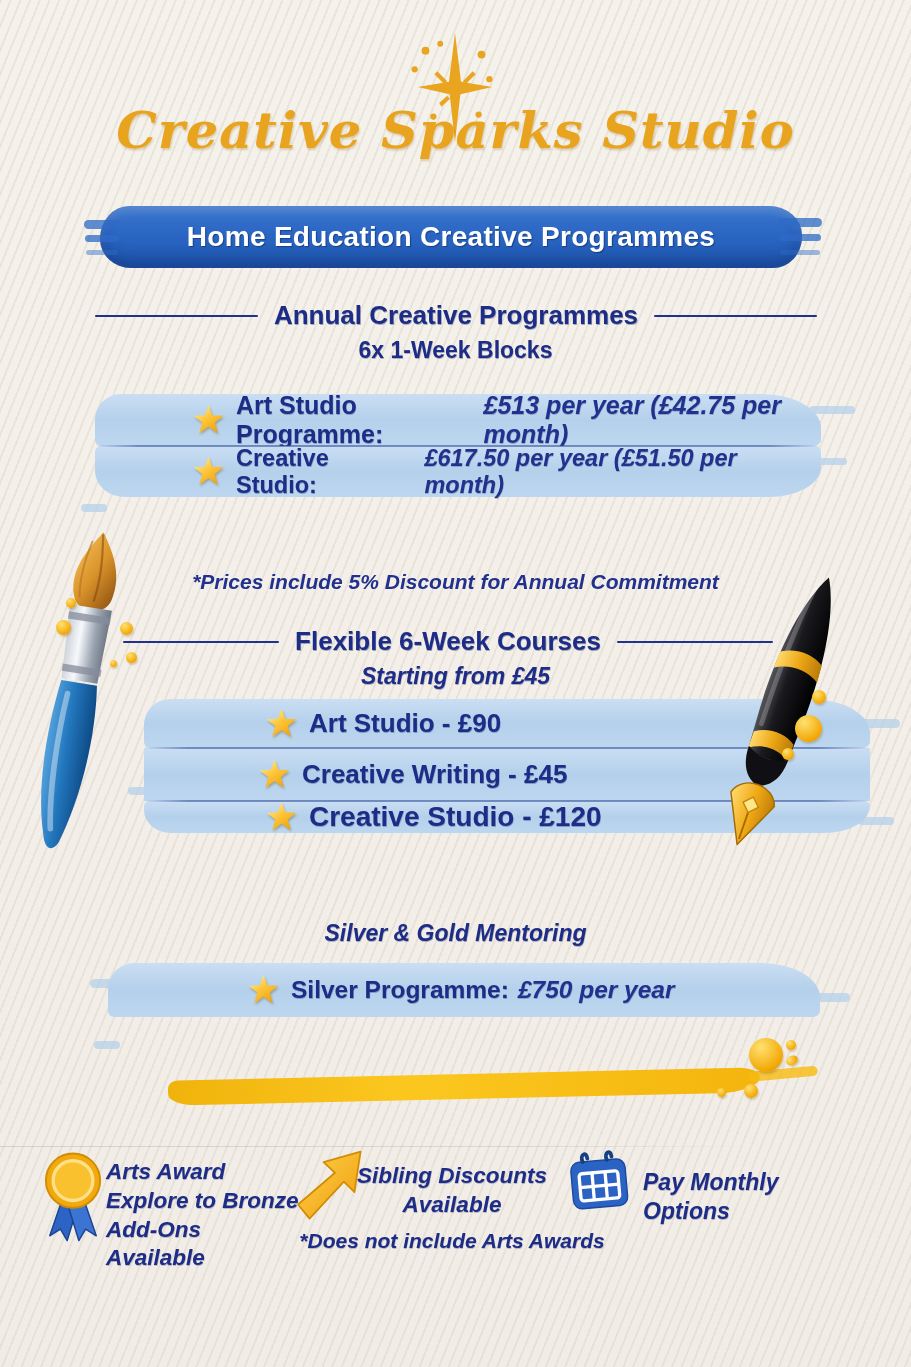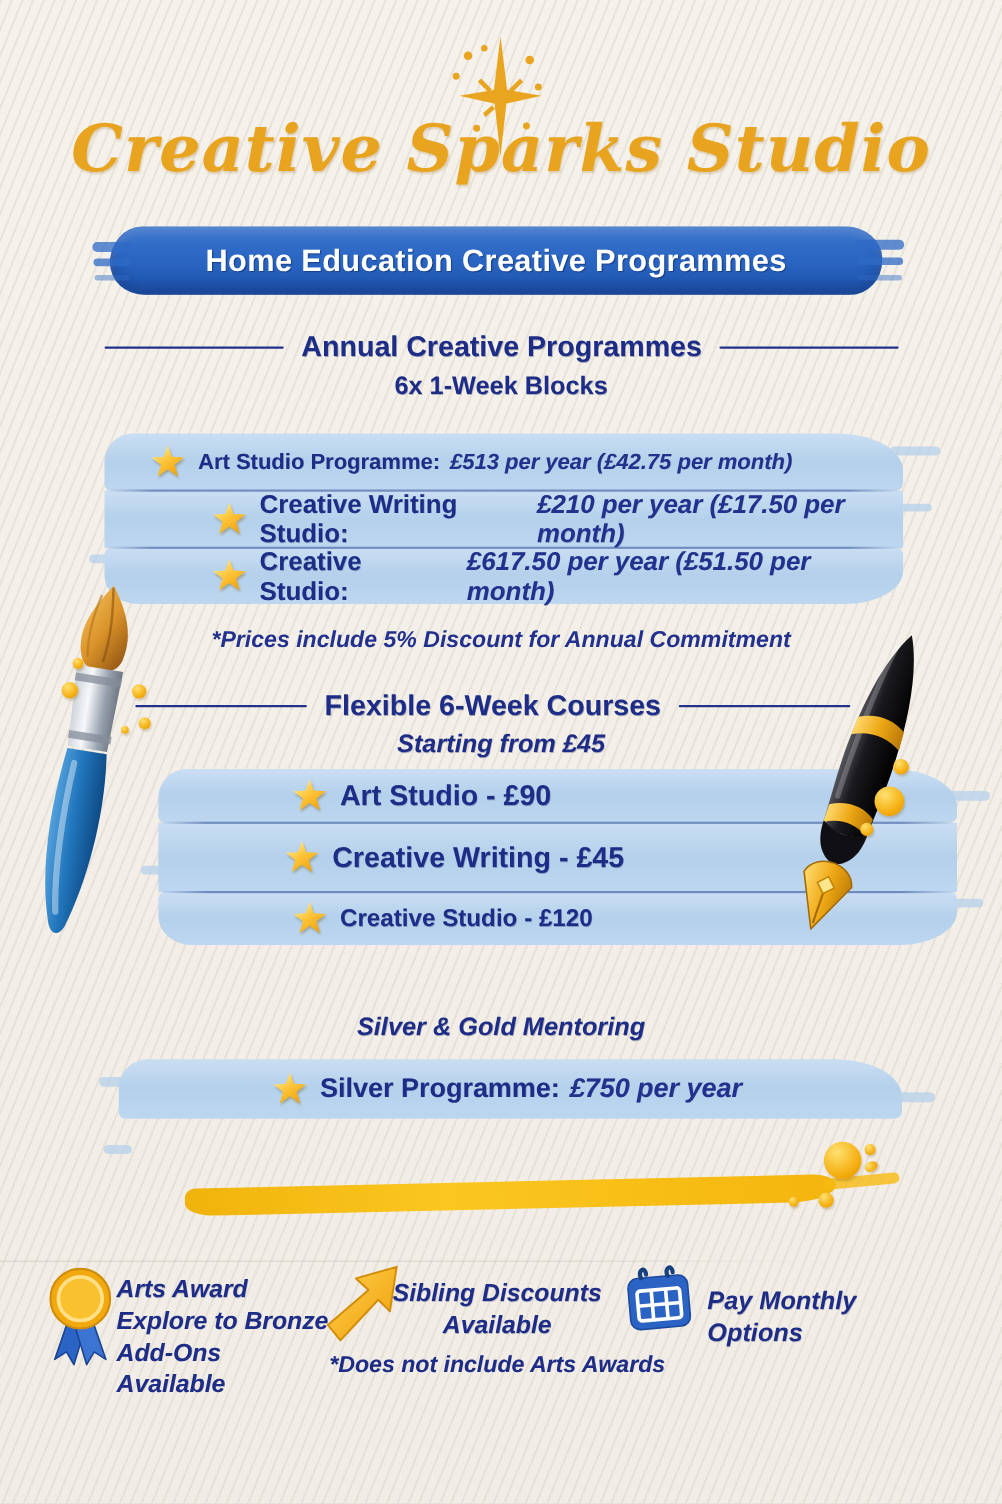--- a/index.html
+++ b/index.html
@@ -9,21 +9,21 @@
     background:
       repeating-linear-gradient(112deg, rgba(214,208,196,.38) 0 2px, rgba(255,255,255,0) 2px 9px),
       linear-gradient(180deg,#f5f2eb 0%,#f3efe8 60%,#f1ede6 100%);
   }
 
   
   .sparkle { position:absolute; left:395px; top:30px; width:120px; height:118px; }
   .title {
     position:absolute; left:0; top:100px; width:911px; text-align:center;
     font-family:"DejaVu Serif", serif; font-style:italic; font-weight:bold;
-    font-size:59px; color:#e8a41f; letter-spacing:1px;
+    font-size:51px; color:#e8a41f; letter-spacing:1px;
     text-shadow:1px 2px 2px rgba(150,95,10,.25);
   }
   .banner {
     position:absolute; left:100px; top:206px; width:702px; height:62px;
     background:linear-gradient(180deg,#3b76cd 0%,#2a66c3 45%,#1f57b0 100%);
     border-radius:30px 34px 30px 32px / 34px 30px 32px 30px;
     box-shadow:inset 0 -8px 14px rgba(15,45,110,.45), inset 0 5px 9px rgba(255,255,255,.18);
     display:flex; align-items:center; justify-content:center;
   }
   .banner::before, .banner::after {
@@ -128,34 +128,26 @@
     <div class="h-line"></div>
     <div class="h-text">Annual Creative Programmes</div>
     <div class="h-line"></div>
   </div>
   <div class="subheading" style="top:337px;">6x 1-Week Blocks</div>
 
   <div class="stroke-group" style="left:95px; top:394px; width:726px;">
     <div class="fray" style="right:-34px; top:12px; width:46px; height:8px;"></div>
     <div class="fray" style="right:-26px; top:64px; width:34px; height:7px;"></div>
     <div class="fray" style="left:-14px; top:110px; width:26px; height:8px;"></div>
-    <div class="stroke-row r-first" style="height:52px; padding-left:42px; font-size:20px;">
+    <div class="stroke-row r-first" style="height:52px; padding-left:98px; font-size:25px;">
       <span class="star-wrap">
           <span class="star"></span>
         </span>
       <span class="item-label">Art Studio Programme:</span>
       <span class="item-price">£513 per year (£42.75 per month)</span>
-    </div>
-    <div class="stroke-row" style="height:52px; padding-left:98px; font-size:23.5px;">
-      <div class="sep-line"></div>
-      <span class="star-wrap">
-          <span class="star"></span>
-        </span>
-      <span class="item-label">Creative Writing Studio:</span>
-      <span class="item-price">£210 per year (£17.50 per month)</span>
     </div>
     <div class="stroke-row r-last" style="height:51px; padding-left:98px; font-size:23.5px;">
       <div class="sep-line"></div>
       <span class="star-wrap">
           <span class="star"></span>
         </span>
       <span class="item-label">Creative Studio:</span>
       <span class="item-price">£617.50 per year (£51.50 per month)</span>
     </div>
   </div>
@@ -172,28 +164,28 @@
   <div class="stroke-group" style="left:96px; top:699px; width:726px;margin-left:48px;">
     <div class="fray" style="right:-30px; top:20px; width:42px; height:9px;"></div>
     <div class="fray" style="left:-16px; top:88px; width:30px; height:8px;"></div>
     <div class="fray" style="right:-24px; top:118px; width:36px; height:8px;"></div>
     <div class="stroke-row r-first" style="height:49px; padding-left:122px; font-size:26px;">
       <span class="star-wrap">
           <span class="star"></span>
         </span>
       <span class="item-label">Art Studio - £90</span>
     </div>
-    <div class="stroke-row" style="height:63px; padding-left:115px; font-size:26px;">
+    <div class="stroke-row" style="height:53px; padding-left:115px; font-size:26px;">
       <div class="sep-line"></div>
       <span class="star-wrap">
           <span class="star"></span>
         </span>
       <span class="item-label">Creative Writing - £45</span>
     </div>
-    <div class="stroke-row r-last" style="height:48px; padding-left:122px; font-size:22px;">
+    <div class="stroke-row r-last" style="height:32px; padding-left:122px; font-size:28px;">
       <div class="sep-line"></div>
       <span class="star-wrap">
           <span class="star"></span>
         </span>
       <span class="item-label">Creative Studio - £120</span>
     </div>
   </div>
 
   <svg class="brush" viewBox="0 0 110 320">
     <defs>

